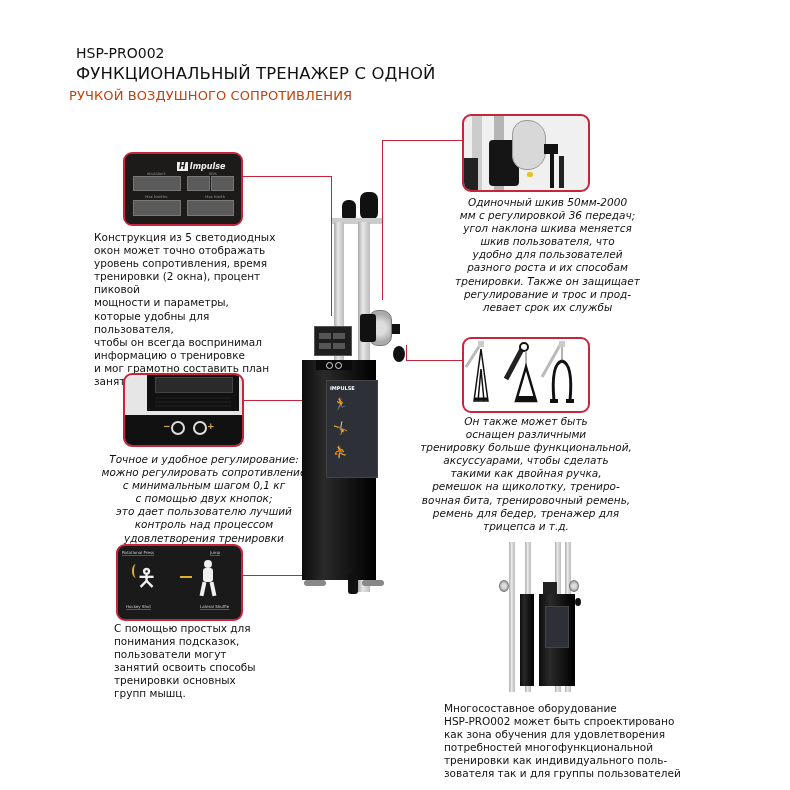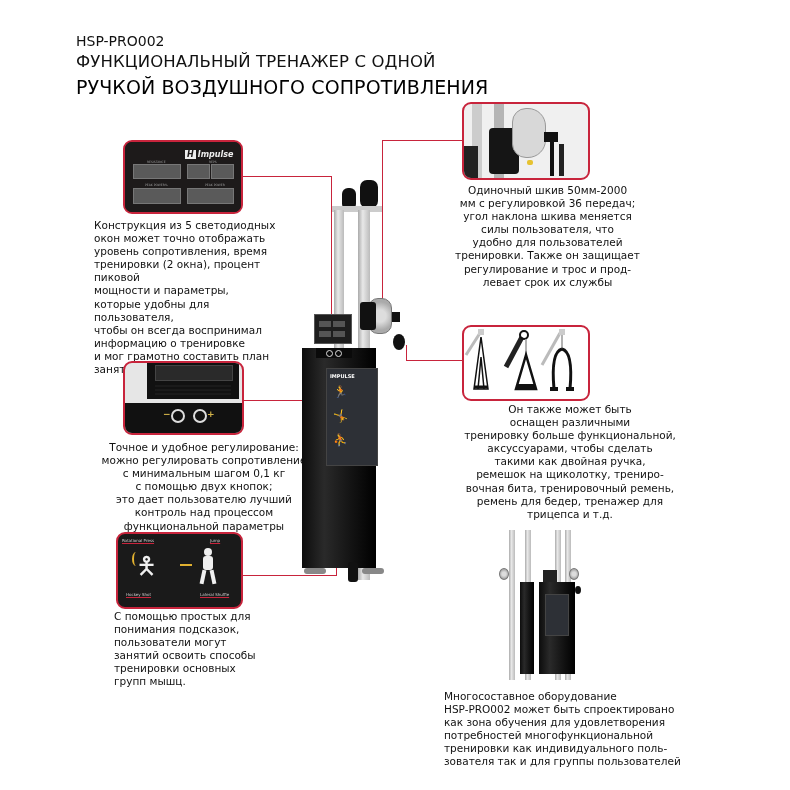--- a/index.html
+++ b/index.html
@@ -1,29 +1,29 @@
 <!DOCTYPE html>
 <html><head>
 <meta charset="utf-8">
 <style>
   html, body { margin:0; padding:0; background:#ffffff; }
   body { width:790px; height:790px; position:relative; overflow:hidden;
          font-family:"DejaVu Sans", sans-serif; color:#111; }
-  .abs { position:absolute; }
+  .abs { position:absolute;margin-top:12px; }
   .model { left:76px; top:33px; font-size:14px; color:#111; }
   .title1 { left:76px; top:52px; font-size:16.5px; color:#111; letter-spacing:0.1px; }
-  .title2 { left:76px; top:76px; font-size:19px; color:#000000; letter-spacing:0.1px; }
+  .title2 { left:69px; top:76px; font-size:13px; color:#c2410c; letter-spacing:0.1px; }
   .title1 b, .title2 b { font-weight:normal; }
   .callout { border:2px solid #c8243c; border-radius:9px; overflow:hidden; background:#fff; }
   .txt { font-size:10.5px; line-height:13.1px; color:#111; }
-  .center { text-align:center; }
+  .center { text-align:center;font-style:italic; }
   .line { position:absolute; background:#c8243c; }
   
   .disp { background:#1d1a1a; width:100%; height:100%; position:relative; }
-  .disp .logo { position:absolute; left:50px; top:8px; color:#eee; font-size:8px; font-style:italic; font-weight:bold;padding-left:10px; }
+  .disp .logo { position:absolute; left:42px; top:8px; color:#eee; font-size:8px; font-style:italic; font-weight:bold;padding-left:10px; }
   .disp .logo span { background:#eee; color:#1d1a1a; padding:0 2px; margin-right:2px; }
   .disp .lbl { position:absolute; color:#999; font-size:3px; }
   .disp .win { position:absolute; background:#5a5a5a; border:1px solid #777; }
   
   .pillar { position:absolute; background:linear-gradient(90deg,#aaa,#e8e8e8 40%,#bbb); }
   .stack { position:absolute; background:linear-gradient(90deg,#0c0c0c,#2a2a2a 30%,#111 70%,#000); }
   .chart { position:absolute; background:#2d3036; border:1px solid #444; }
   .fig { position:absolute; color:#f0f0f0; font-size:13px; }
   .foot { position:absolute; background:#888; border-radius:6px; }
   .pulley { position:absolute; border-radius:50%; background:radial-gradient(circle,#ddd 30%,#aaa 70%); border:1px solid #777; }
@@ -86,21 +86,21 @@
     <span style="position:absolute;left:82px;top:6px;color:#d4b44a;font-size:9px;font-weight:bold;">+</span>
   </div>
 </div>
 <div class="abs txt center" style="left:82px;top:441px;width:244px;">
   <div>Точное и удобное регулирование:</div>
   <div>можно регулировать сопротивление</div>
   <div>с минимальным шагом 0,1 кг</div>
   <div>с помощью двух кнопок;</div>
   <div>это дает пользователю лучший</div>
   <div>контроль над процессом</div>
-  <div>функциональной параметры</div>
+  <div>удовлетворения тренировки</div>
 </div>
 
 <div class="abs callout" style="left:116px;top:532px;width:123px;height:73px;background:#1a1a1a;">
   <div style="position:absolute;left:4px;top:4px;color:#ccc;font-size:4px;text-decoration:underline;text-decoration-color:#c8243c;">Rotational Press</div>
   <div style="position:absolute;left:92px;top:4px;color:#ccc;font-size:4px;text-decoration:underline;text-decoration-color:#c8243c;">Jump</div>
   <div class="fig" style="left:18px;top:14px;font-size:24px;">🯅</div>
   <div style="position:absolute;left:14px;top:18px;width:6px;height:14px;border-left:2px solid #e0b030;border-radius:50%;"></div>
   <div style="position:absolute;left:80px;top:14px;width:20px;height:38px;">
     <div style="position:absolute;left:6px;top:0;width:8px;height:8px;border-radius:50%;background:#f0f0f0;"></div>
     <div style="position:absolute;left:5px;top:8px;width:10px;height:14px;background:#f0f0f0;border-radius:3px;"></div>
@@ -128,22 +128,23 @@
   <div style="position:absolute;left:48px;top:4px;width:32px;height:48px;border-radius:14px 18px 18px 14px;background:#d8d8d8;border:1px solid #999;"></div>
   <div style="position:absolute;left:63px;top:56px;width:6px;height:5px;background:#e6c230;border-radius:2px;"></div>
   <div style="position:absolute;left:80px;top:28px;width:14px;height:10px;background:#111;"></div>
   <div style="position:absolute;left:86px;top:38px;width:4px;height:34px;background:#111;"></div>
   <div style="position:absolute;left:95px;top:40px;width:5px;height:32px;background:#222;"></div>
 </div>
 <div class="abs txt center" style="left:445px;top:184px;width:205px;">
   <div>Одиночный шкив 50мм-2000</div>
   <div>мм с регулировкой 36 передач;</div>
   <div>угол наклона шкива меняется</div>
-  <div>силы пользователя, что</div>
+  <div>шкив пользователя, что</div>
   <div>удобно для пользователей</div>
+  <div>разного роста и их способам</div>
   <div>тренировки. Также он защищает</div>
   <div>регулирование и трос и прод-</div>
   <div>левает срок их службы</div>
 </div>
 
 <div class="abs callout" style="left:462px;top:325px;width:124px;height:72px;">
   <svg width="124" height="72" viewBox="0 0 124 72">
     <line x1="2" y1="28" x2="16" y2="6" stroke="#bbb" stroke-width="3"></line>
     <rect x="14" y="2" width="6" height="6" fill="#ccc"></rect>
     <path d="M17 10 L10 62 L24 62 Z" fill="none" stroke="#111" stroke-width="1.5"></path>
@@ -155,21 +156,21 @@
     <path d="M62 28 L52 62 L72 62 Z" fill="none" stroke="#111" stroke-width="2.5"></path>
     <rect x="53" y="57" width="18" height="5" fill="#111"></rect>
     <line x1="78" y1="38" x2="96" y2="6" stroke="#bbb" stroke-width="3"></line>
     <rect x="95" y="2" width="6" height="6" fill="#ccc"></rect>
     <line x1="98" y1="8" x2="98" y2="22" stroke="#999" stroke-width="1.5"></line>
     <path d="M98 22 C90 24 88 40 90 62 M98 22 C106 24 108 40 106 62" fill="none" stroke="#111" stroke-width="3"></path>
     <rect x="86" y="60" width="8" height="4" fill="#111"></rect>
     <rect x="102" y="60" width="8" height="4" fill="#111"></rect>
   </svg>
 </div>
-<div class="abs txt center" style="left:460px;top:403px;width:220px;">
+<div class="abs txt center" style="left:416px;top:403px;width:220px;">
   <div>Он также может быть</div>
   <div>оснащен различными</div>
   <div>тренировку больше функциональной,</div>
   <div>аксуссуарами, чтобы сделать</div>
   <div>такими как двойная ручка,</div>
   <div>ремешок на щиколотку, трениро-</div>
   <div>вочная бита, тренировочный ремень,</div>
   <div>ремень для бедер, тренажер для</div>
   <div>трицепса и т.д.</div>
 </div>

